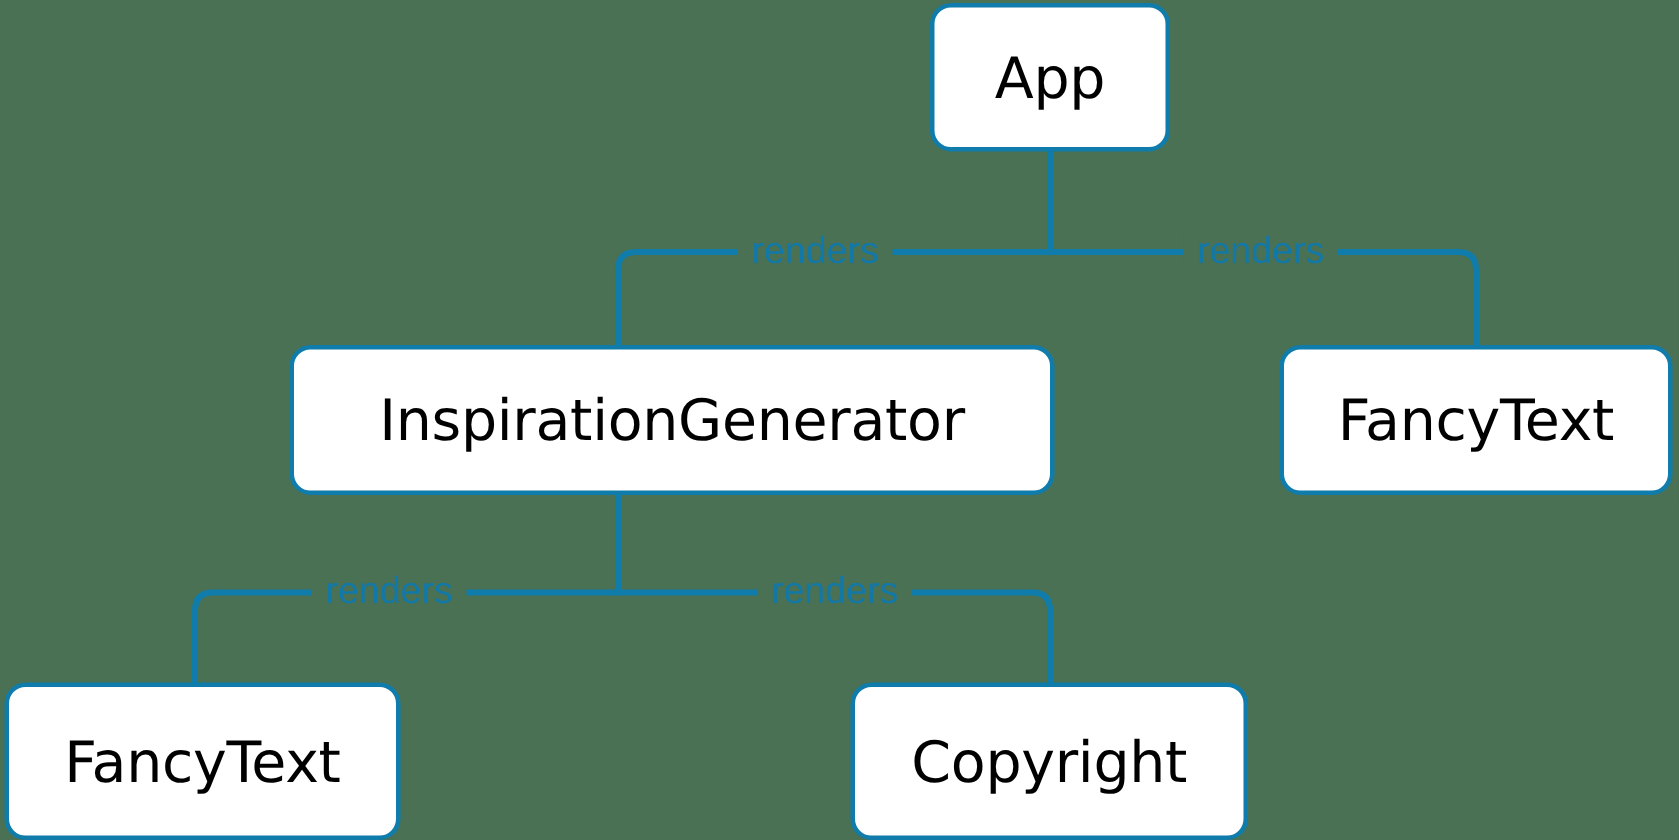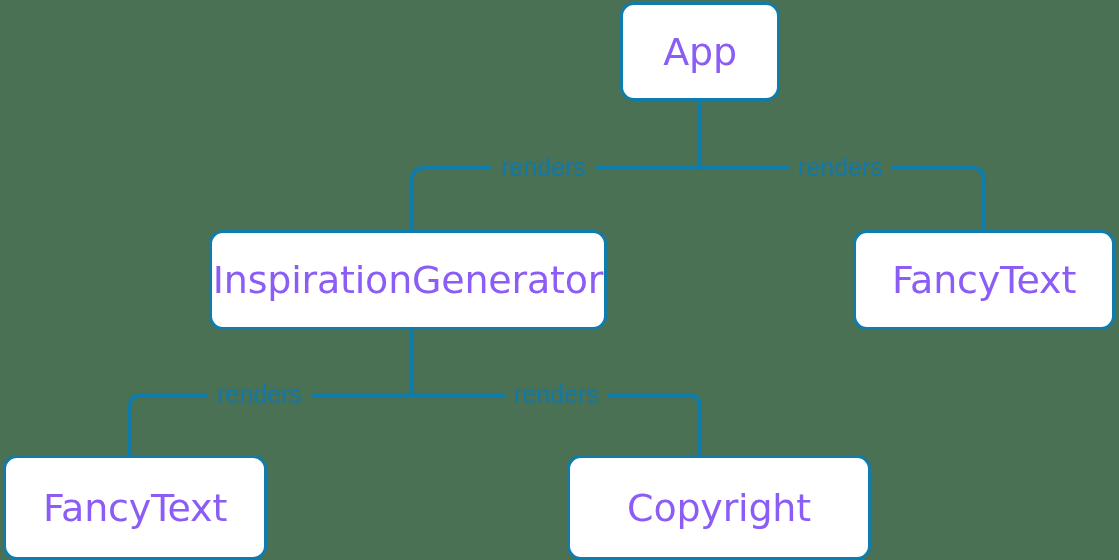--- a/index.html
+++ b/index.html
@@ -32,21 +32,21 @@
     box-sizing: border-box;
     background: #ffffff;
     border: 3px solid #0f7cab;
     border-radius: 14px;
     display: flex;
     align-items: center;
     justify-content: center;
     z-index: 2;
   }
   .node-label {
-    color: #8b5cf6;
+    color: #000000;
     font-family: "DejaVu Sans", sans-serif;
     font-size: 38px;
     font-weight: 400;
     letter-spacing: -0.2px;
     line-height: 1;
     white-space: nowrap;
   }
   .edge-label {
     position: absolute;
     color: #1278a8;
@@ -55,24 +55,24 @@
     font-weight: 400;
     line-height: 1;
     white-space: nowrap;
     background: #4a7154;
     padding: 0 9px;
     z-index: 3;
   }
 
   
   #node-app            { left: 620px; top: 2px;   width: 160px; height: 99px; }
-  #node-inspiration    { left: 209px; top: 230px; width: 398px; height: 100px; }
+  #node-inspiration    { left: 193px; top: 230px; width: 510px; height: 100px; }
   #node-fancytext-right{ left: 853px; top: 230px; width: 262px; height: 100px; }
   #node-fancytext-left { left: 3px;   top: 455px; width: 264px; height: 105px; }
-  #node-copyright      { left: 567px; top: 455px; width: 304px; height: 105px; }
+  #node-copyright      { left: 567px; top: 455px; width: 265px; height: 105px; }
 
   
   #edge-label-app-inspiration { left: 492px; top: 155px; }
   #edge-label-app-fancytext   { left: 789px; top: 155px; }
   #edge-label-ig-fancytext    { left: 208px; top: 382px; }
   #edge-label-ig-copyright    { left: 505px; top: 382px; }
 </style>
 </head>
 <body>
 

